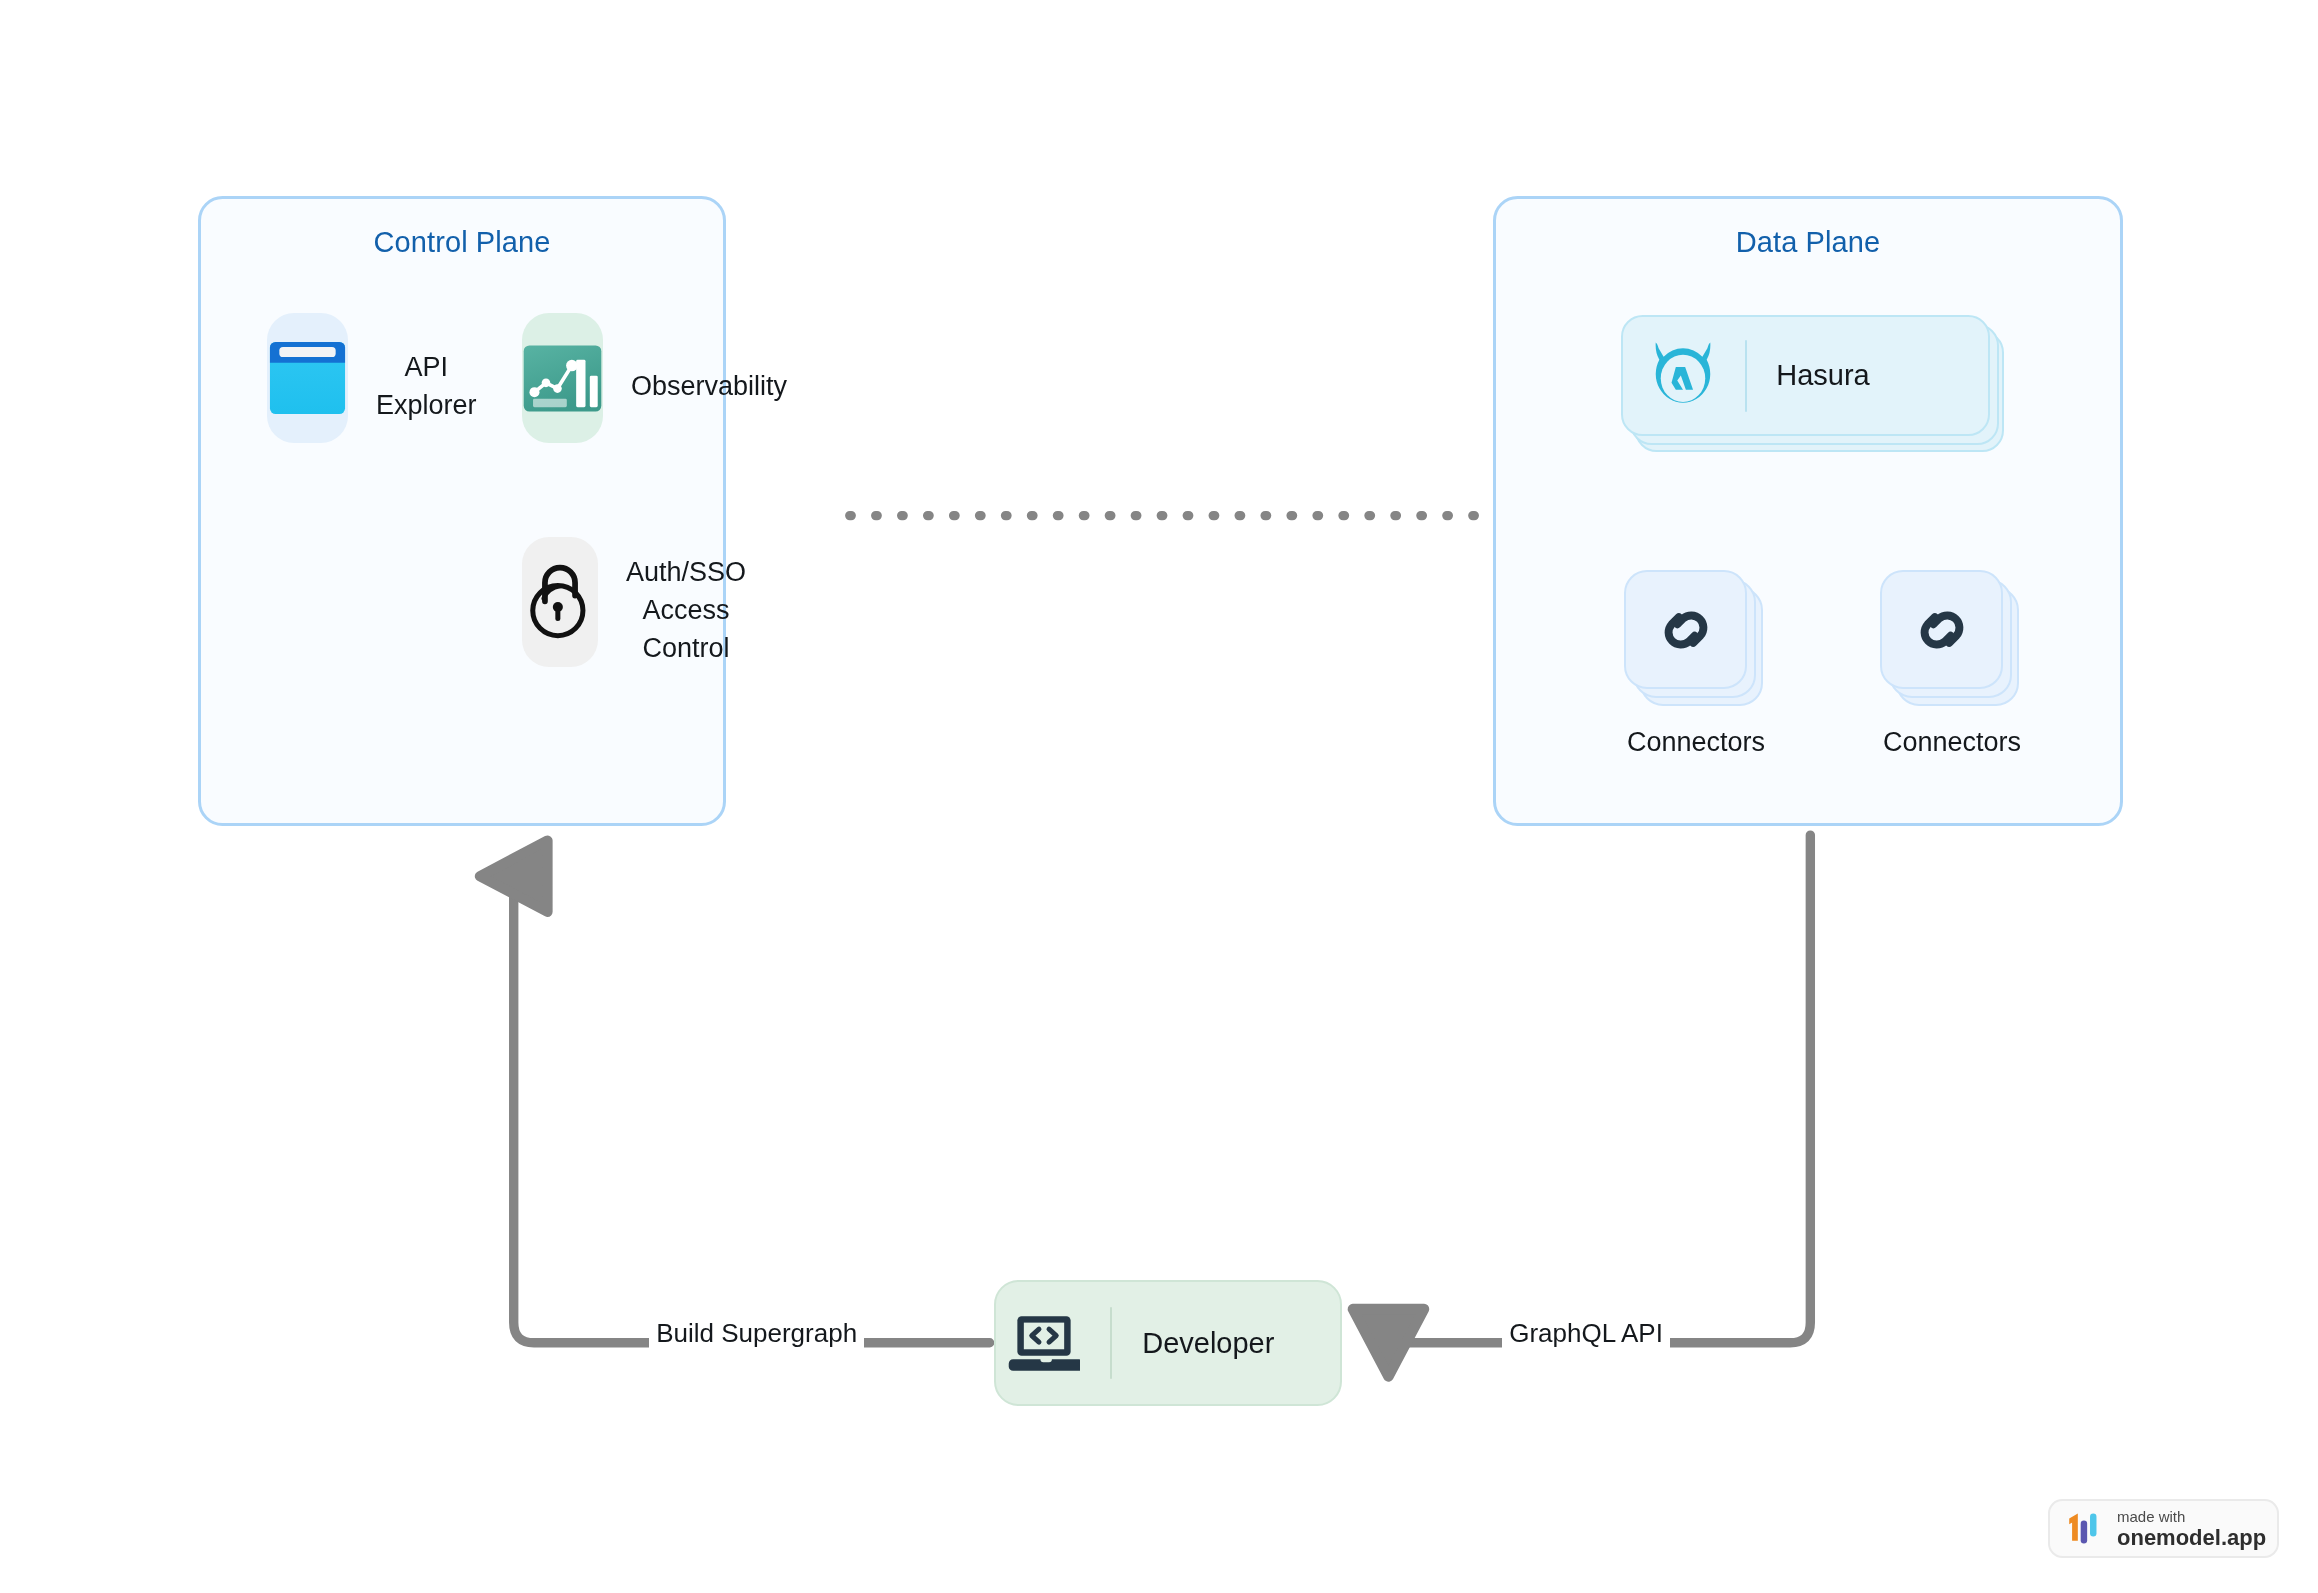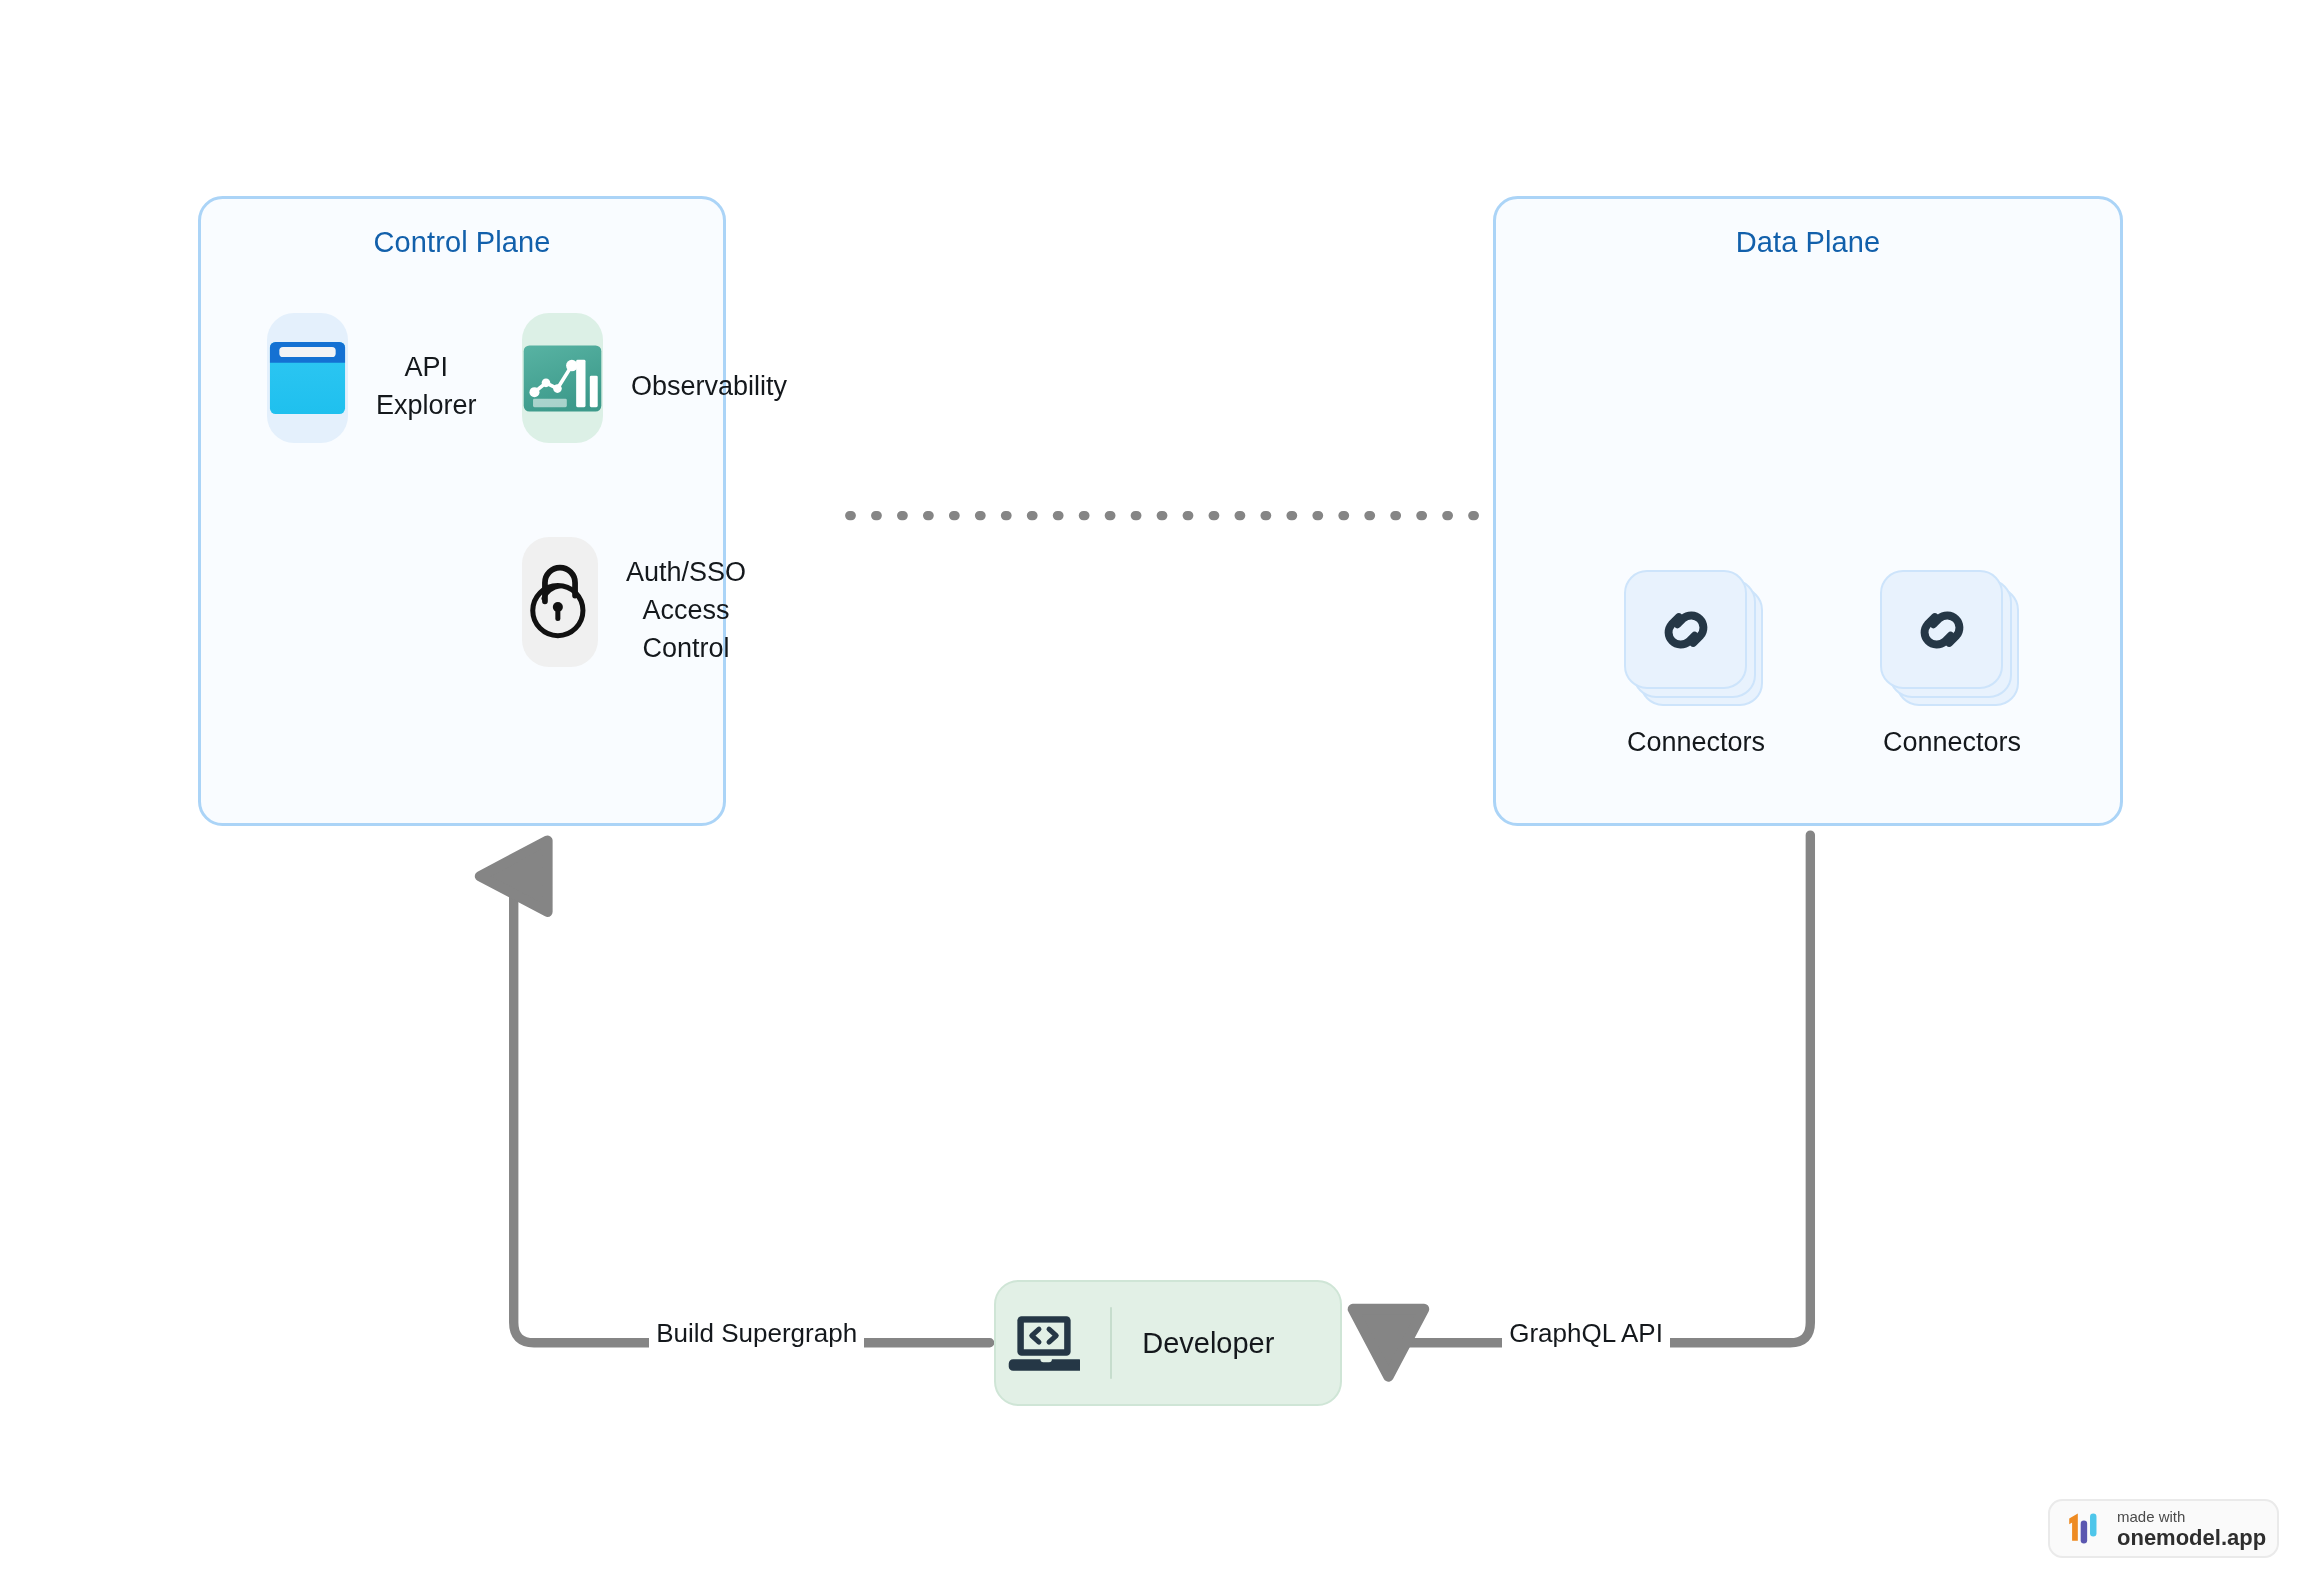--- a/index.html
+++ b/index.html
@@ -296,20 +296,35 @@
       </svg>
     </div>
     <div class="icon-label">Auth/SSO
 Access Control</div>
   </div>
 
   <div class="group-panel" id="data-plane-panel">
     <div class="group-title">Data Plane</div>
   </div>
 
+  <div class="stack-wrap" id="hasura-stack">
+    <div class="stack-layer layer-3"></div>
+    <div class="stack-layer layer-2"></div>
+    <div class="stack-layer layer-1">
+      <div style="display:flex;align-items:center;gap:29px;padding-left:27px;">
+        <svg width="66" height="69" viewBox="0 0 92 96">
+          <path d="M12 10 Q10 3 8 2 Q7 16 13 26 A38 40 0 1 0 79 26 Q85 16 84 2 Q82 3 80 10 L73 22 A38 40 0 0 0 19 22 Z" fill="#29b5d8"></path>
+          <ellipse cx="46" cy="52" rx="31" ry="33" fill="#e2f3fa"></ellipse>
+          <path d="M36 36 L49 36 L60 68 L50 68 L43 48 L38 55 L46 68 L36 68 L30 58 Z" fill="#29b5d8"></path>
+        </svg>
+        <div class="card-divider"></div>
+        <div class="card-title">Hasura</div>
+      </div>
+    </div>
+  </div>
 
   <div class="connector-node" id="node-connectors-1">
     <div class="connector-stack">
       <div class="c-layer c3"></div>
       <div class="c-layer c2"></div>
       <div class="c-layer c1">
         <svg width="66" height="66" viewBox="0 0 92 92">
           <g fill="none" stroke="#253746" stroke-width="11" stroke-linecap="round">
             <path d="M36 28 L26 38 a17 17 0 0 0 24 24 L58 54"></path>
             <path d="M56 64 L66 54 a17 17 0 0 0 -24 -24 L34 38"></path>

